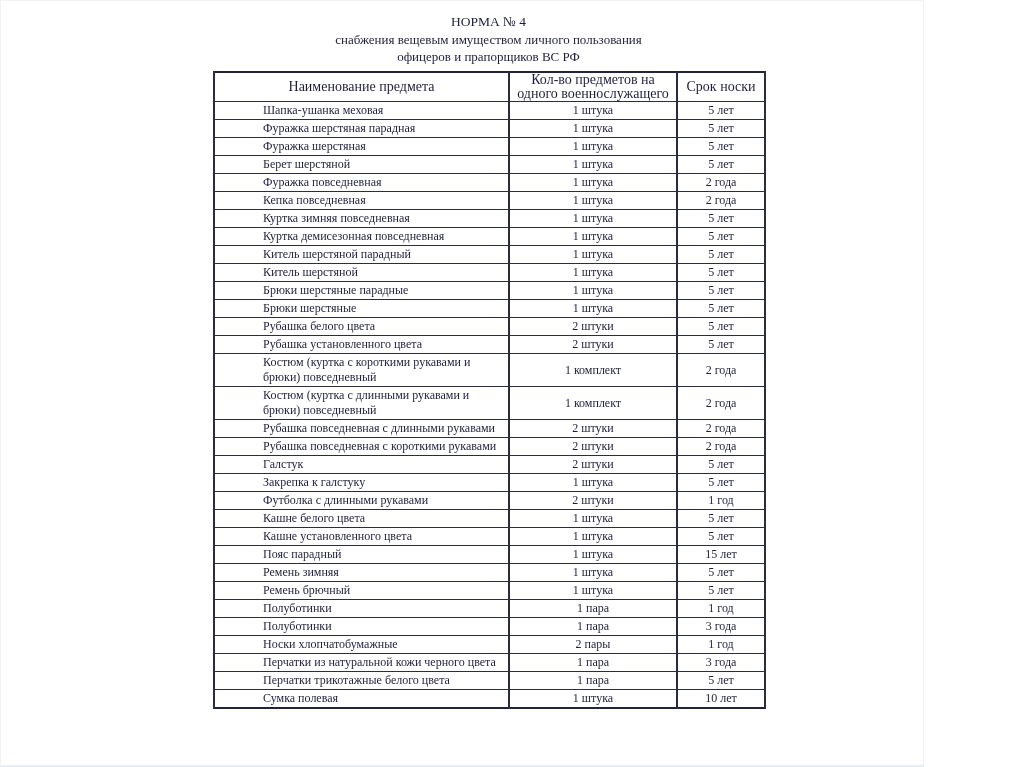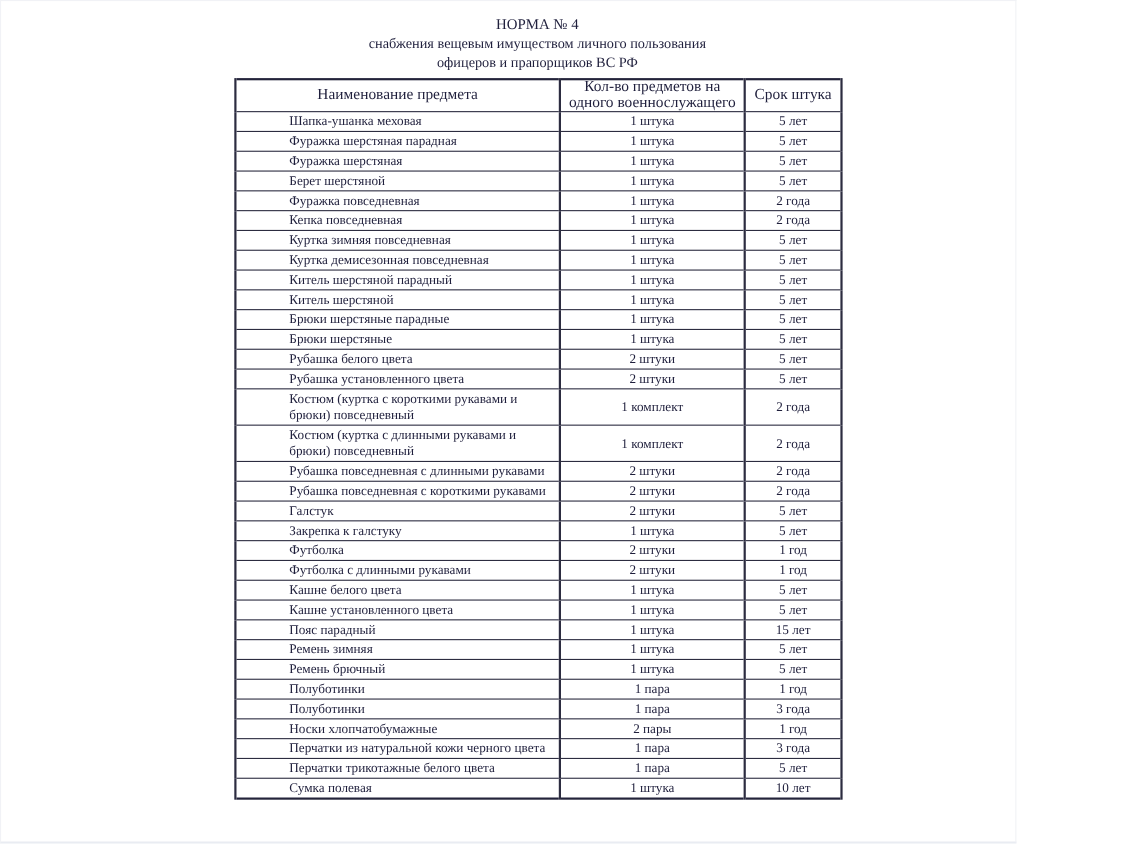--- a/index.html
+++ b/index.html
@@ -88,21 +88,21 @@
   <table class="norma-table">
     <colgroup>
       <col class="col-name">
       <col class="col-qty">
       <col class="col-term">
     </colgroup>
     <thead>
       <tr>
         <th>Наименование предмета</th>
         <th>Кол-во предметов на одного военнослужащего</th>
-        <th>Срок штука</th>
+        <th>Срок носки</th>
       </tr>
     </thead>
     <tbody id="rows">
         <tr>
           <td class="c-name">Шапка-ушанка меховая</td>
           <td class="c-qty">1 штука</td>
           <td class="c-term">5 лет</td>
         </tr>
         <tr>
           <td class="c-name">Фуражка шерстяная парадная</td>
@@ -195,25 +195,20 @@
           <td class="c-name">Галстук</td>
           <td class="c-qty">2 штуки</td>
           <td class="c-term">5 лет</td>
         </tr>
         <tr>
           <td class="c-name">Закрепка к галстуку</td>
           <td class="c-qty">1 штука</td>
           <td class="c-term">5 лет</td>
         </tr>
         <tr>
-          <td class="c-name">Футболка</td>
-          <td class="c-qty">2 штуки</td>
-          <td class="c-term">1 год</td>
-        </tr>
-        <tr>
           <td class="c-name">Футболка с длинными рукавами</td>
           <td class="c-qty">2 штуки</td>
           <td class="c-term">1 год</td>
         </tr>
         <tr>
           <td class="c-name">Кашне белого цвета</td>
           <td class="c-qty">1 штука</td>
           <td class="c-term">5 лет</td>
         </tr>
         <tr>

